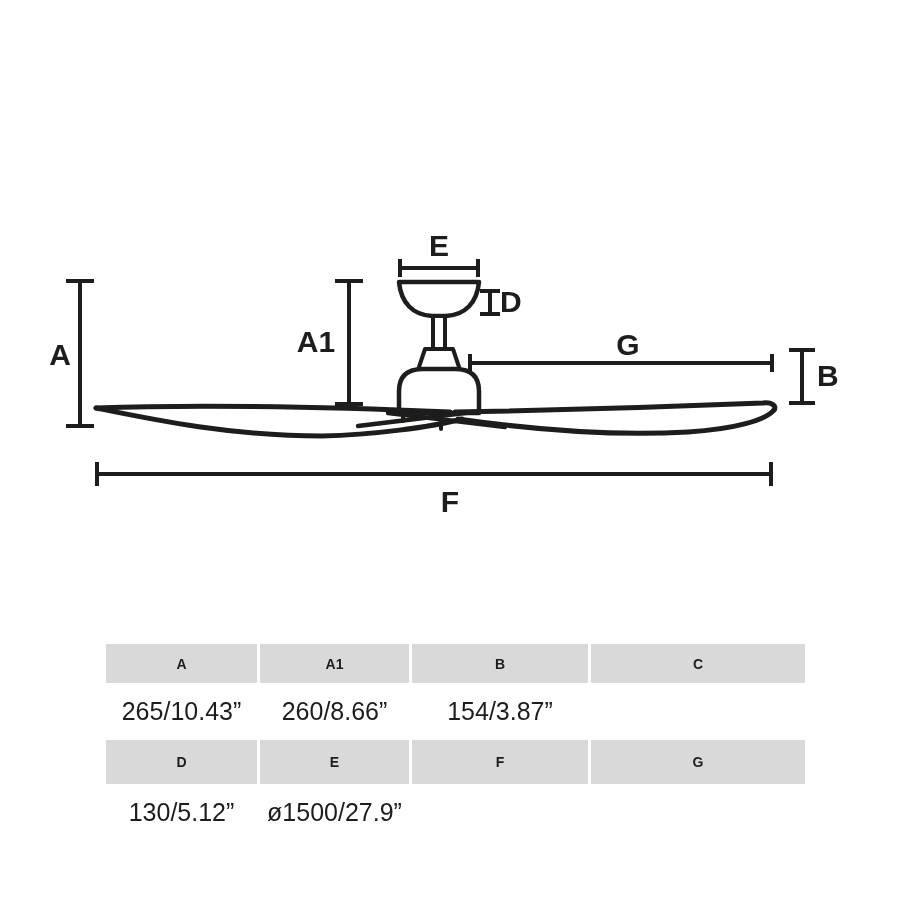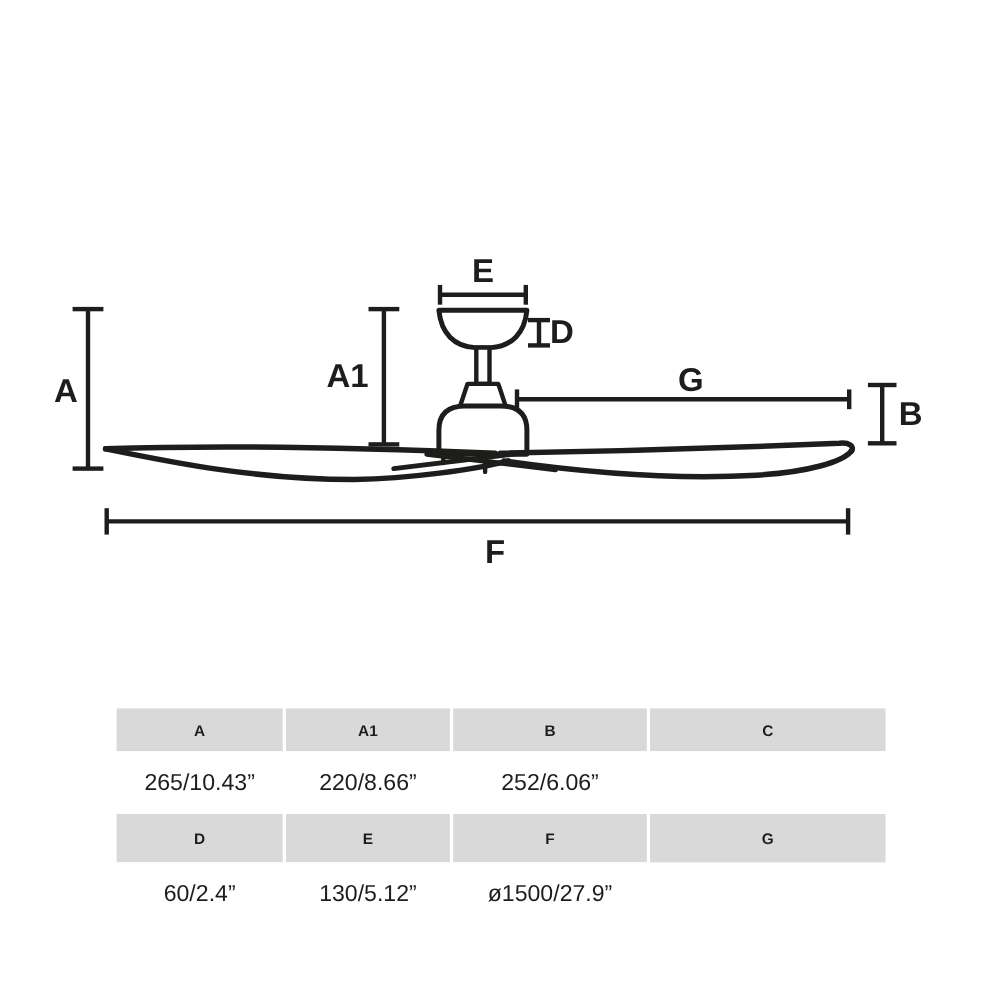--- a/index.html
+++ b/index.html
@@ -29,21 +29,21 @@
     display:flex;align-items:center;justify-content:center;
     color:#1d1d1b;white-space:nowrap;
   }
   .cell.hdr{
     background:#d9d9d9;
     font-weight:bold;
     font-size:14px;
   }
   .cell.val{
     background:#ffffff;
-    font-size:21px;
+    font-size:25px;
   }
 </style>
 </head>
 <body>
 
 <div class="stage">
 
   <svg class="diagram" width="900" height="620" viewBox="0 0 900 620">
 
     <g stroke="#1d1d1b" fill="none" stroke-linecap="round" stroke-linejoin="round">
@@ -123,27 +123,26 @@
   </svg>
 
   <div class="dim-table">
 
     <div class="cell hdr">A</div>
     <div class="cell hdr">A1</div>
     <div class="cell hdr">B</div>
     <div class="cell hdr">C</div>
 
     <div class="cell val">265/10.43”</div>
-    <div class="cell val">220/8.66”</div>
-    <div class="cell val">252/6.06”</div>
+    <div class="cell val">260/8.66”</div>
+    <div class="cell val">154/3.87”</div>
     <div class="cell val"></div>
 
     <div class="cell hdr">D</div>
     <div class="cell hdr">E</div>
     <div class="cell hdr">F</div>
     <div class="cell hdr">G</div>
 
-    <div class="cell val">60/2.4”</div>
     <div class="cell val">130/5.12”</div>
     <div class="cell val">ø1500/27.9”</div>
   </div>
 
 </div>
 
 </body></html>

